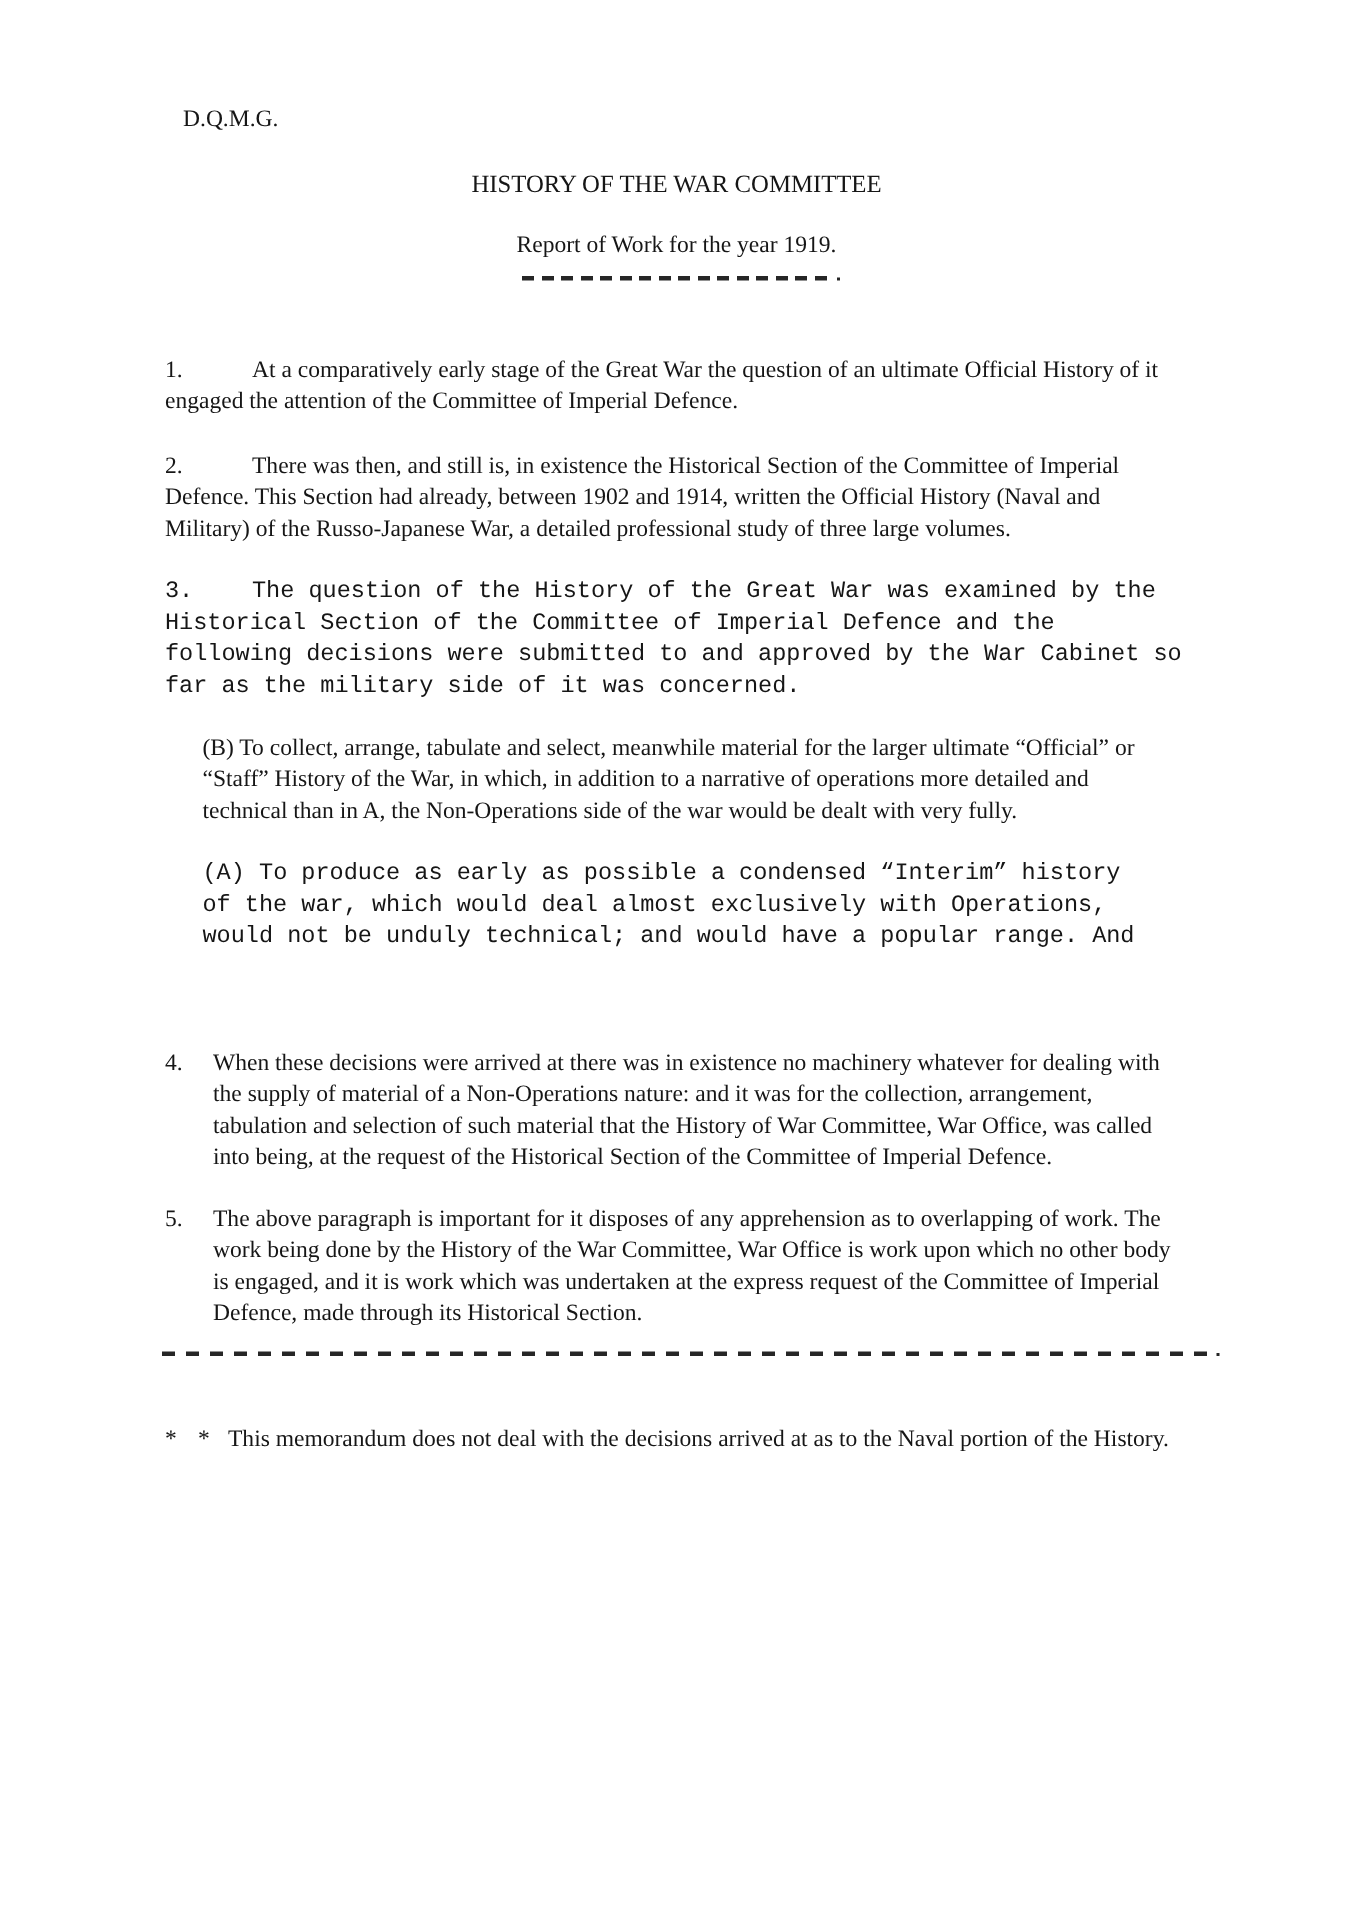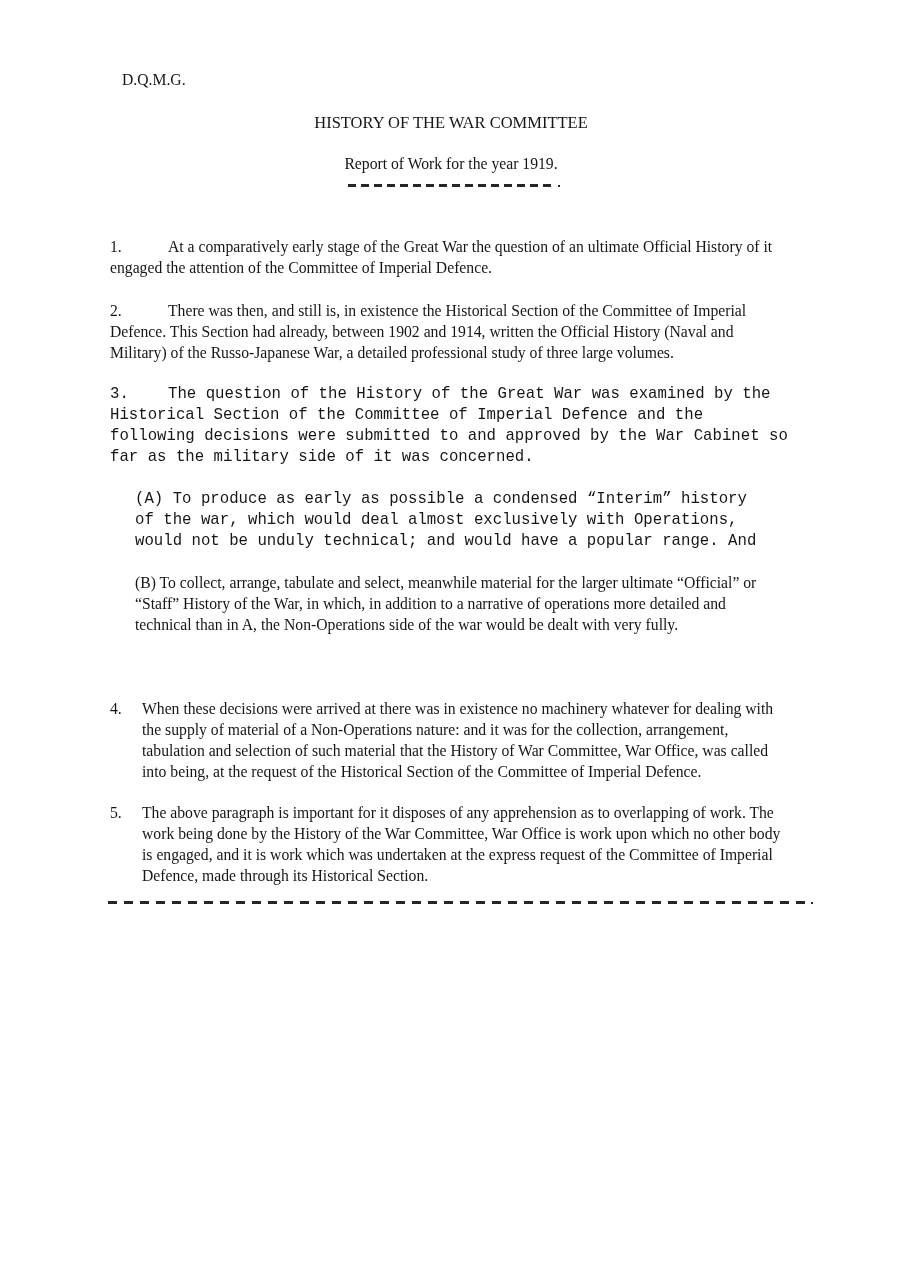--- a/index.html
+++ b/index.html
@@ -111,24 +111,25 @@
   <h2 class="subtitle">Report of Work for the year 1919.</h2>
 
   <div class="rule rule-short"></div>
 
   <p class="para mt-first"><span class="pnum">1.</span><span>At a comparatively early stage of the Great War the question of an ultimate Official History of it engaged the attention of the Committee of Imperial Defence.</span></p>
 
   <p class="para mt-std"><span class="pnum">2.</span><span>There was then, and still is, in existence the Historical Section of the Committee of Imperial Defence. This Section had already, between 1902 and 1914, written the Official History (Naval and Military) of the Russo-Japanese War, a detailed professional study of three large volumes.</span></p>
 
   <p class="para mt-std2"><span class="pnum">3.</span><span>The question of the History of the Great War was examined by the Historical Section of the Committee of Imperial Defence and the following decisions were submitted to and approved by the War Cabinet so far as the military side of it was concerned.</span></p>
 
+  <p class="para decision mt-small"><span>(B)</span> <span>To collect, arrange, tabulate and select, meanwhile material for the larger ultimate “Official” or “Staff” History of the War, in which, in addition to a narrative of operations more detailed and technical than in A, the Non-Operations side of the war would be dealt with very fully.</span></p>
+
   <p class="para decision mt-std2"><span>(A)</span> <span>To produce as early as possible a condensed “Interim” history of the war, which would deal almost exclusively with Operations, would not be unduly technical; and would have a popular range. And</span></p>
-
-  <p class="para decision mt-small"><span>(B)</span> <span>To collect, arrange, tabulate and select, meanwhile material for the larger ultimate “Official” or “Staff” History of the War, in which, in addition to a narrative of operations more detailed and technical than in A, the Non-Operations side of the war would be dealt with very fully.</span></p>
 
   <p class="para para-hang mt-gap"><span class="pnum-h">4.</span><span>When these decisions were arrived at there was in existence no machinery whatever for dealing with the supply of material of a Non-Operations nature: and it was for the collection, arrangement, tabulation and selection of such material that the History of War Committee, War Office, was called into being, at the request of the Historical Section of the Committee of Imperial Defence.</span></p>
 
   <p class="para para-hang mt-small"><span class="pnum-h">5.</span><span>The above paragraph is important for it disposes of any apprehension as to overlapping of work. The work being done by the History of the War Committee, War Office is work upon which no other body is engaged, and it is work which was undertaken at the express request of the Committee of Imperial Defence, made through its Historical Section.</span></p>
 
   <div class="rule rule-long"></div>
 
+  <p class="para footnote"><span class="fn-m1">*</span><span class="fn-m2">*</span><span>This memorandum does not deal with the decisions arrived at as to the Naval portion of the History.</span></p>
 
 </div>
 
 </body></html>

